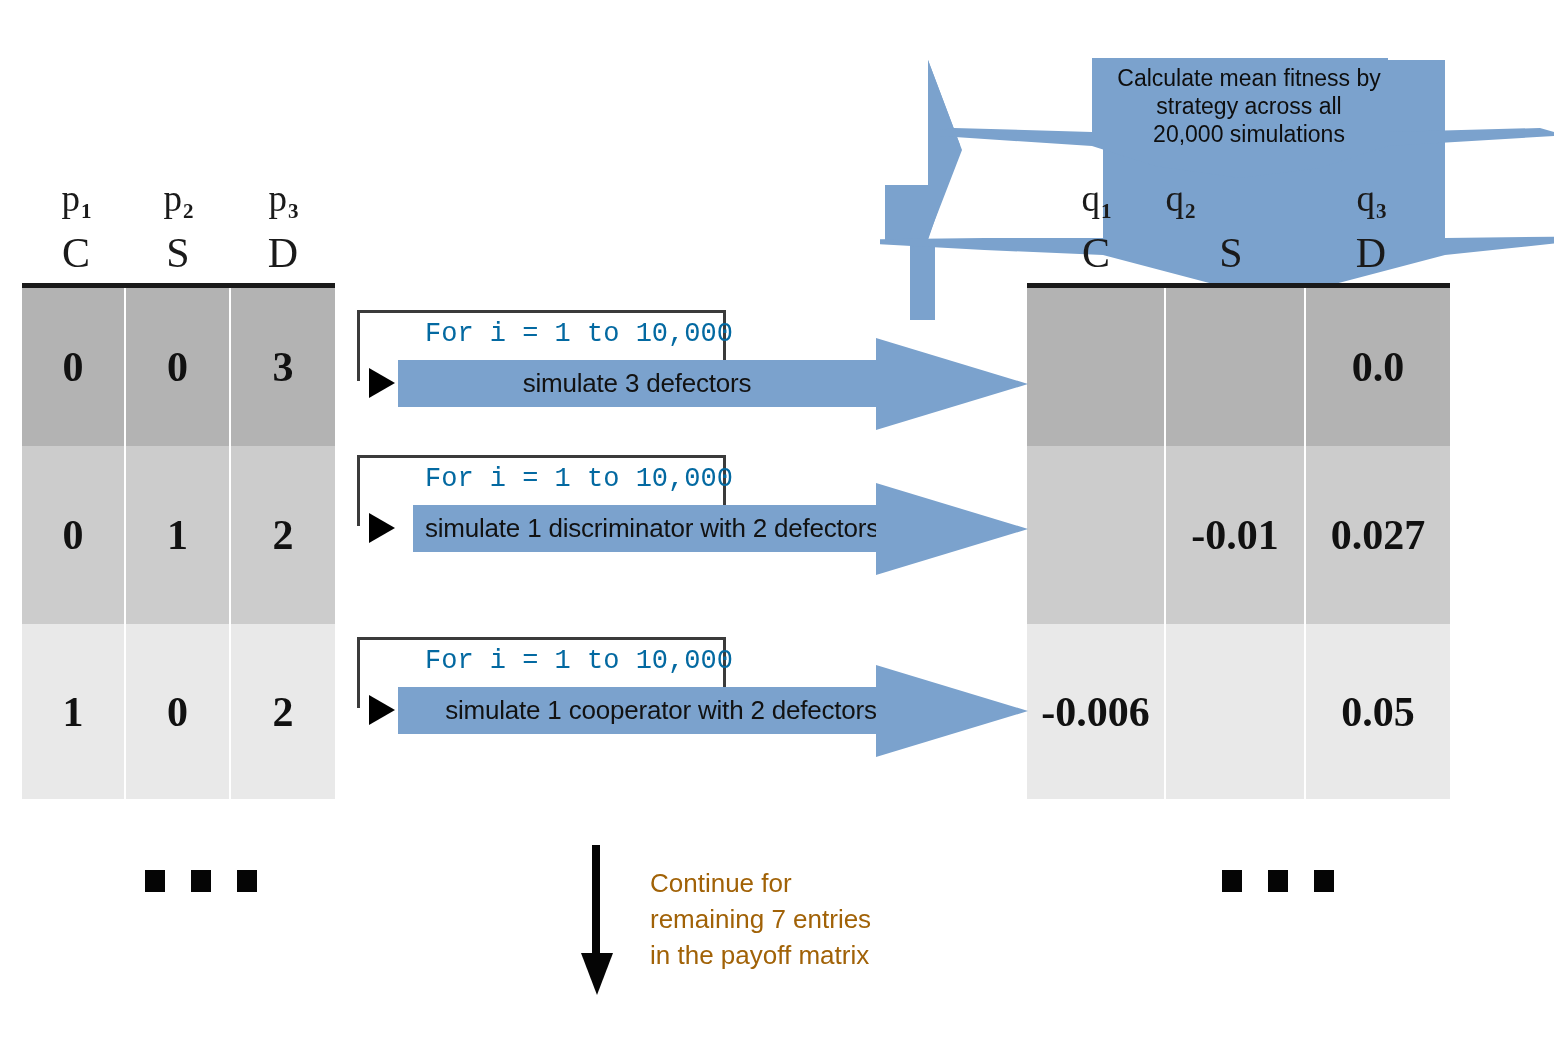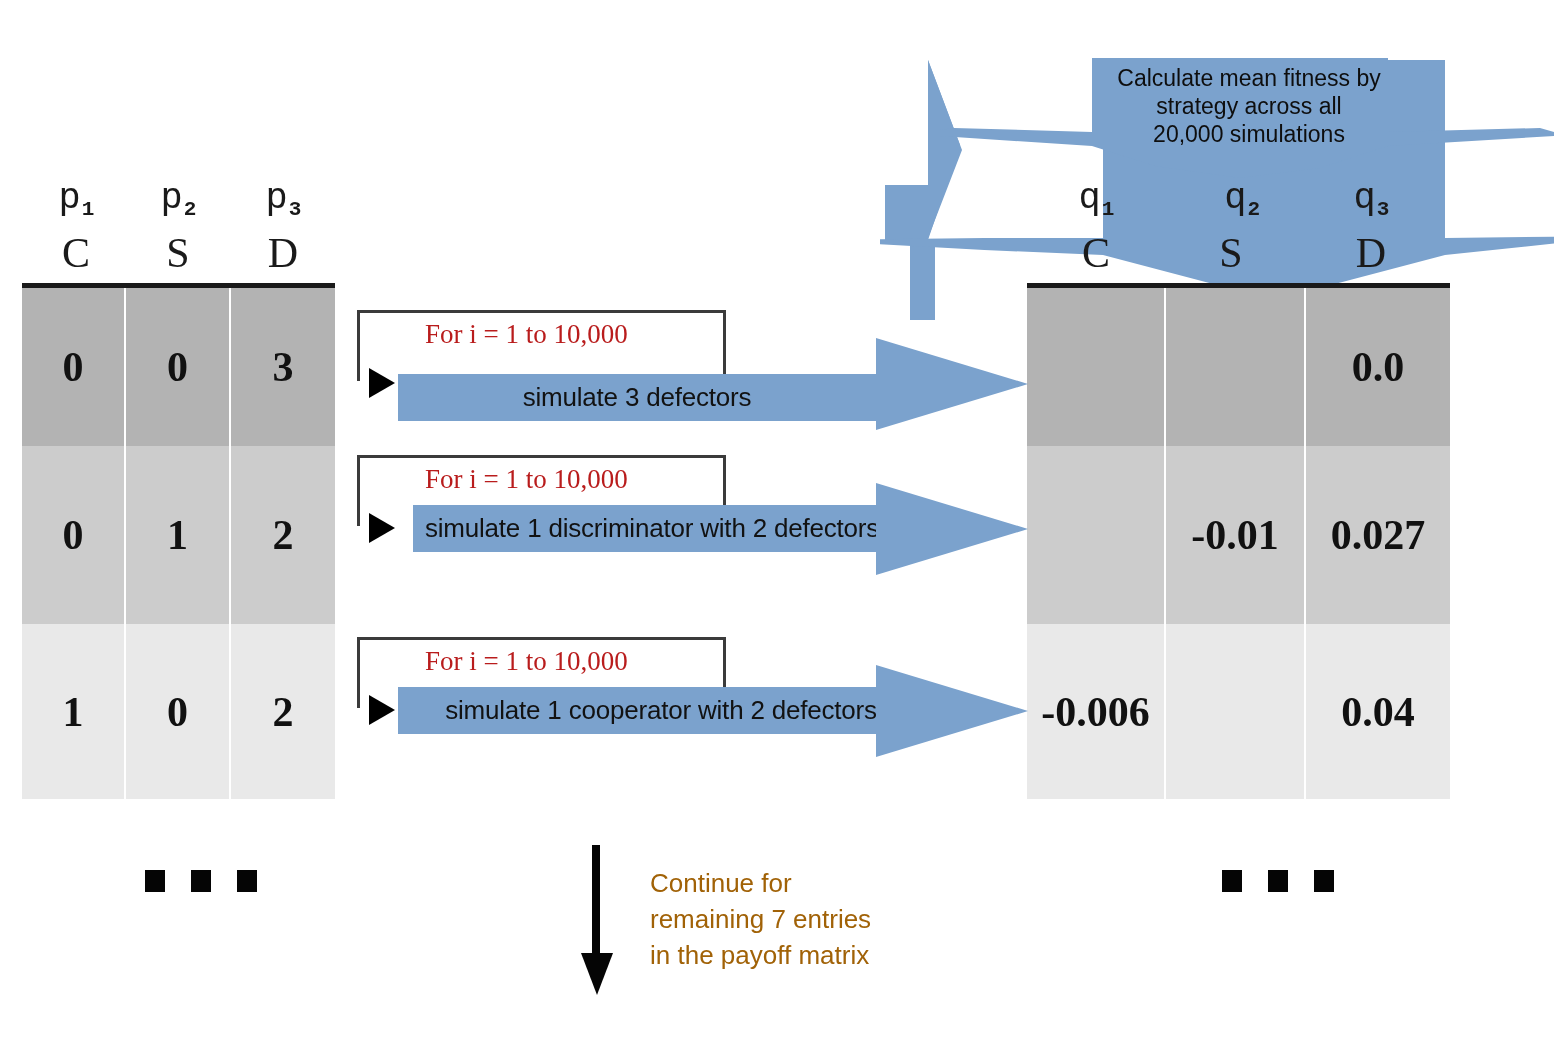--- a/index.html
+++ b/index.html
@@ -24,21 +24,21 @@
   
   .matrix-head {
     position: absolute;
     text-align: center;
     font-family: "Liberation Serif", serif;
     color: #1a1a1a;
     line-height: 1;
   }
   .head-sym {
     font-size: 37px;
-    font-family: Liberation Mono, monospace;
+    font-family: Liberation Serif, serif;
     margin-top: 20px;
   }
   .head-sym sub {
     font-size: 21px;
     font-weight: bold;
     vertical-align: baseline;
     position: relative;
     top: 7px;
     left: 1px;
   }
@@ -97,23 +97,23 @@
 
   
   .loop-bracket {
     position: absolute;
     border-left: 3px solid #3b3b3b;
     border-top: 3px solid #3b3b3b;
     border-right: 3px solid #3b3b3b;
   }
   .loop-label {
     position: absolute;
-    font-family: Liberation Serif, serif;
+    font-family: Liberation Mono, monospace;
     font-size: 27px;
-    color: #b91c1c;
+    color: #0369a1;
     white-space: nowrap;
   }
   .loop-tri {
     position: absolute;
     width: 0;
     height: 0;
     border-style: solid;
     border-width: 15px 0 15px 26px;
     border-color: transparent transparent transparent #000000;
   }
@@ -210,21 +210,21 @@
 
   <div class="dots" style="left:145px; top:870px;">
     <i></i>
     <i></i>
     <i></i>
   </div>
 
   <div class="matrix-head" style="left:1068px; top:180px; width:56px;">
     <span class="head-sym"><span>q</span><sub>1</sub></span>
   </div>
-  <div class="matrix-head" style="left:1203px; top:180px; width:56px;text-align:right;">
+  <div class="matrix-head" style="left:1152px; top:180px; width:56px;">
     <span class="head-sym"><span>q</span><sub>2</sub></span>
   </div>
   <div class="matrix-head" style="left:1343px; top:180px; width:56px;">
     <span class="head-sym"><span>q</span><sub>3</sub></span>
   </div>
 
   <div class="matrix-head head-strategy" style="left:1068px; top:232px; width:56px;">C</div>
   <div class="matrix-head head-strategy" style="left:1203px; top:232px; width:56px;">S</div>
   <div class="matrix-head head-strategy" style="left:1343px; top:232px; width:56px;">D</div>
 
@@ -241,36 +241,36 @@
       <td class="cell">0.0</td>
     </tr>
     <tr class="row-b">
       <td class="cell" style="height:178px"></td>
       <td class="cell">-0.01</td>
       <td class="cell">0.027</td>
     </tr>
     <tr class="row-c">
       <td class="cell" style="height:175px">-0.006</td>
       <td class="cell"></td>
-      <td class="cell">0.04</td>
+      <td class="cell">0.05</td>
     </tr>
   </tbody>
     </table>
 
   <div class="dots" style="left:1222px; top:870px;">
     <i></i>
     <i></i>
     <i></i>
   </div>
 
   <div class="loop-bracket" style="left:357px; top:310px; width:363px; height:68px;"></div>
   <div class="loop-label" style="left:425px; top:319px;">For i = 1 to 10,000</div>
   <div class="loop-tri" style="left:369px; top:368px;"></div>
 
-  <div class="proc-arrow" style="left:398px; top:374px; width:478px; height:47px;">
+  <div class="proc-arrow" style="left:398px; top:360px; width:478px; height:47px;">
     <span class="label">simulate 3 defectors</span>
   </div>
   <div class="arrow-head" style="left:876px; top:338px; border-width:46px 0 46px 152px;"></div>
 
   <div class="loop-bracket" style="left:357px; top:455px; width:363px; height:68px;"></div>
   <div class="loop-label" style="left:425px; top:464px;">For i = 1 to 10,000</div>
   <div class="loop-tri" style="left:369px; top:513px;"></div>
 
   <div class="proc-arrow" style="left:413px; top:505px; width:478px; height:47px;">
     <span class="label">simulate 1 discriminator with 2 defectors</span>

